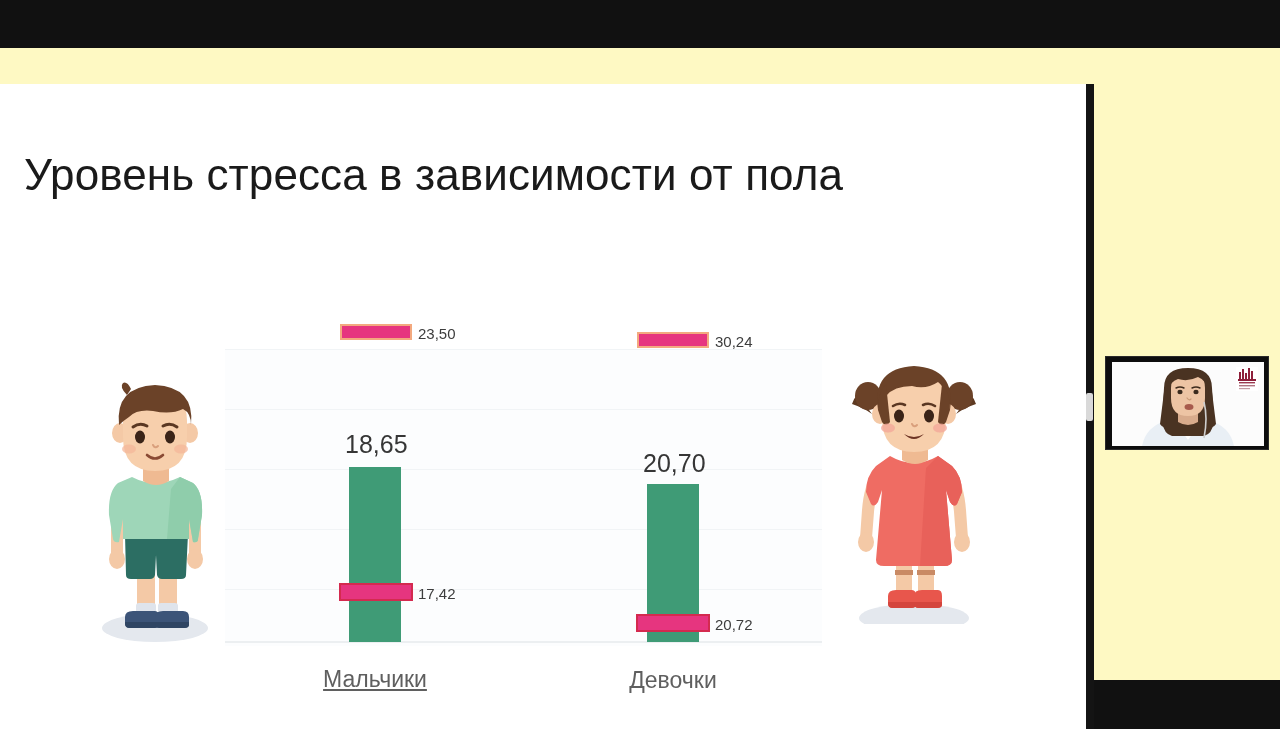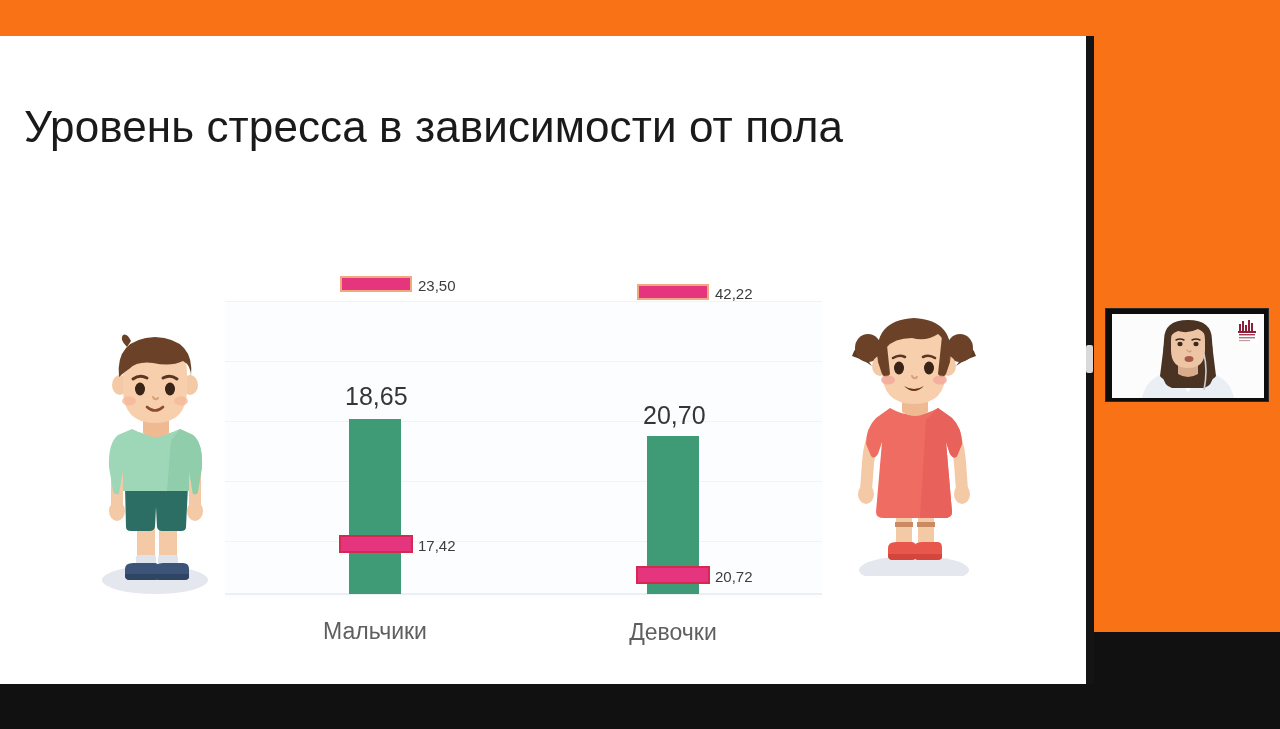--- a/index.html
+++ b/index.html
@@ -9,21 +9,22 @@
     height: 729px;
     overflow: hidden;
     background: #111111;
     font-family: "Liberation Sans", "DejaVu Sans", sans-serif;
   }
 
   #screen {
     position: relative;
     width: 1280px;
     height: 632px;
-    background: #f97316;
+    background: #fef9c3;
+    margin-top: 48px;
   }
 
   
   #slide {
     position: absolute;
     left: 0;
     top: 36px;
     width: 1086px;
     height: 648px;
     background: #ffffff;
@@ -291,24 +292,24 @@
 
       <div class="marker top-series" style="left:340px; top:80px; width:72px; height:16px;"></div>
       <div class="value-label small" style="left:418px; top:81px;">23,50</div>
 
       <div class="value-label big" style="left:345px; top:186px;">18,65</div>
       <div class="bar" style="left:349px; top:223px; width:52px; height:175px;"></div>
 
       <div class="marker low-series" style="left:339px; top:339px; width:74px; height:18px;"></div>
       <div class="value-label small" style="left:418px; top:341px;">17,42</div>
 
-      <div class="cat-label" style="left:300px; top:422px; width:150px;">Мальчики</div>
+      <div class="cat-label" style="left:300px; top:422px; width:150px;text-decoration:underline;">Мальчики</div>
 
       <div class="marker top-series" style="left:637px; top:88px; width:72px; height:16px;"></div>
-      <div class="value-label small" style="left:715px; top:89px;">42,22</div>
+      <div class="value-label small" style="left:715px; top:89px;">30,24</div>
 
       <div class="value-label big" style="left:643px; top:205px;">20,70</div>
       <div class="bar" style="left:647px; top:240px; width:52px; height:158px;"></div>
 
       <div class="marker low-series" style="left:636px; top:370px; width:74px; height:18px;"></div>
       <div class="value-label small" style="left:715px; top:372px;">20,72</div>
 
       <div class="cat-label" style="left:598px; top:423px; width:150px;">Девочки</div>
     </div>
   </div>

